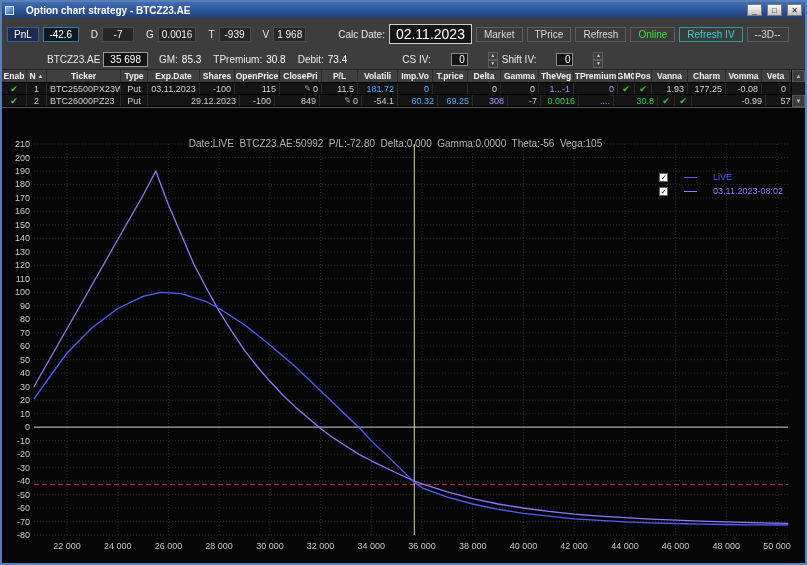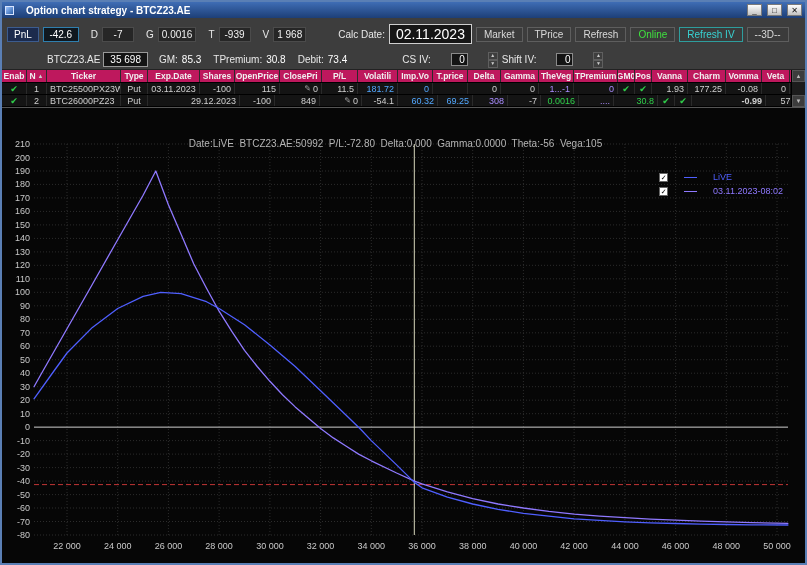--- a/index.html
+++ b/index.html
@@ -28,21 +28,21 @@
   .tab.active{background:#535353;color:#fff;text-decoration:underline;}
   .ml10{margin-left:8px}.ml30{margin-left:28px}.ml40{margin-left:40px}.ml50{margin-left:52px}
   .spin{display:inline-flex;align-items:center;gap:20px;}
   .sval{background:#141414;border:1px solid #8a8a8a;color:#fff;font-size:10px;min-width:17px;text-align:right;padding:0 2px;}
   .arrows{display:inline-flex;flex-direction:column;}
   .sbtn2{width:10px;height:8px;font-size:5px;line-height:5px;padding:0;background:#3e3e3e;border:1px solid #5f5f5f;color:#ccc;display:block;}
   
   .table{flex:0 0 38px;display:flex;background:#101010;border-top:1px solid #222;}
   .grid{flex:1;overflow:hidden;}
   .trow{display:flex;height:12px;align-items:stretch;background:#141414;border-bottom:1px solid #000;}
-  .thead{height:13px;background:#be185d;}
+  .thead{height:13px;background:#404040;}
   .cell{font-size:9px;color:#cfcfcf;border-right:1px solid #2a2a2a;display:flex;align-items:center;overflow:hidden;white-space:nowrap;flex:0 0 auto;}
   .hcell{color:#f0f0f0;font-weight:bold;font-size:8.5px;justify-content:center;}
   .al{justify-content:flex-start;padding-left:3px}
   .ar{justify-content:flex-end;padding-right:3px}
   .ac{justify-content:center}
   .sortic{font-size:6px;color:#cfcfcf;margin-left:2px;}
   .pencil{color:#9a9a9a;font-size:8px;margin-right:2px;}
   .vscroll{width:14px;flex:0 0 14px;display:flex;flex-direction:column;background:#262626;border-left:1px solid #000;}
   .sbtn{height:12px;font-size:6px;color:#bbb;background:#3c3c3c;border:1px solid #555;display:flex;align-items:center;justify-content:center;padding:0;}
   .strack{flex:1;background:#1c1c1c;}
@@ -188,21 +188,21 @@
             <div class="cell ar" style="width: 40px; color: rgb(82, 168, 255);">60.32</div>
             <div class="cell ar" style="width: 35px; color: rgb(82, 168, 255);">69.25</div>
             <div class="cell ar" style="width: 35px; color: rgb(169, 140, 255);">308</div>
             <div class="cell ar" style="width: 33px;">-7</div>
             <div class="cell ar" style="width: 38px; color: rgb(47, 207, 74);">0.0016</div>
             <div class="cell ar" style="width: 35px; color: rgb(169, 140, 255);">....</div>
             <div class="cell ar" style="width: 44px; color: rgb(47, 207, 74);">30.8</div>
             <div class="cell ac" style="width: 17px; color: rgb(47, 207, 74);">✔</div>
             <div class="cell ac" style="width: 17px; color: rgb(47, 207, 74);">✔</div>
             <div class="cell ar" style="width: 36px; margin-top: 24px;">-1.86</div>
-            <div class="cell ar" style="width: 38px; font-weight: bold;">-0.99</div>
+            <div class="cell ar" style="width: 38px;">-0.99</div>
             <div class="cell ar" style="width: 36px;">57.3</div>
             <div class="cell ar" style="width: 28px;">5</div>
           </div>
         </div>
     </div>
     <div class="vscroll">
       <button class="sbtn">▲</button>
       <div class="strack"></div>
       <button class="sbtn">▼</button>
     </div>

